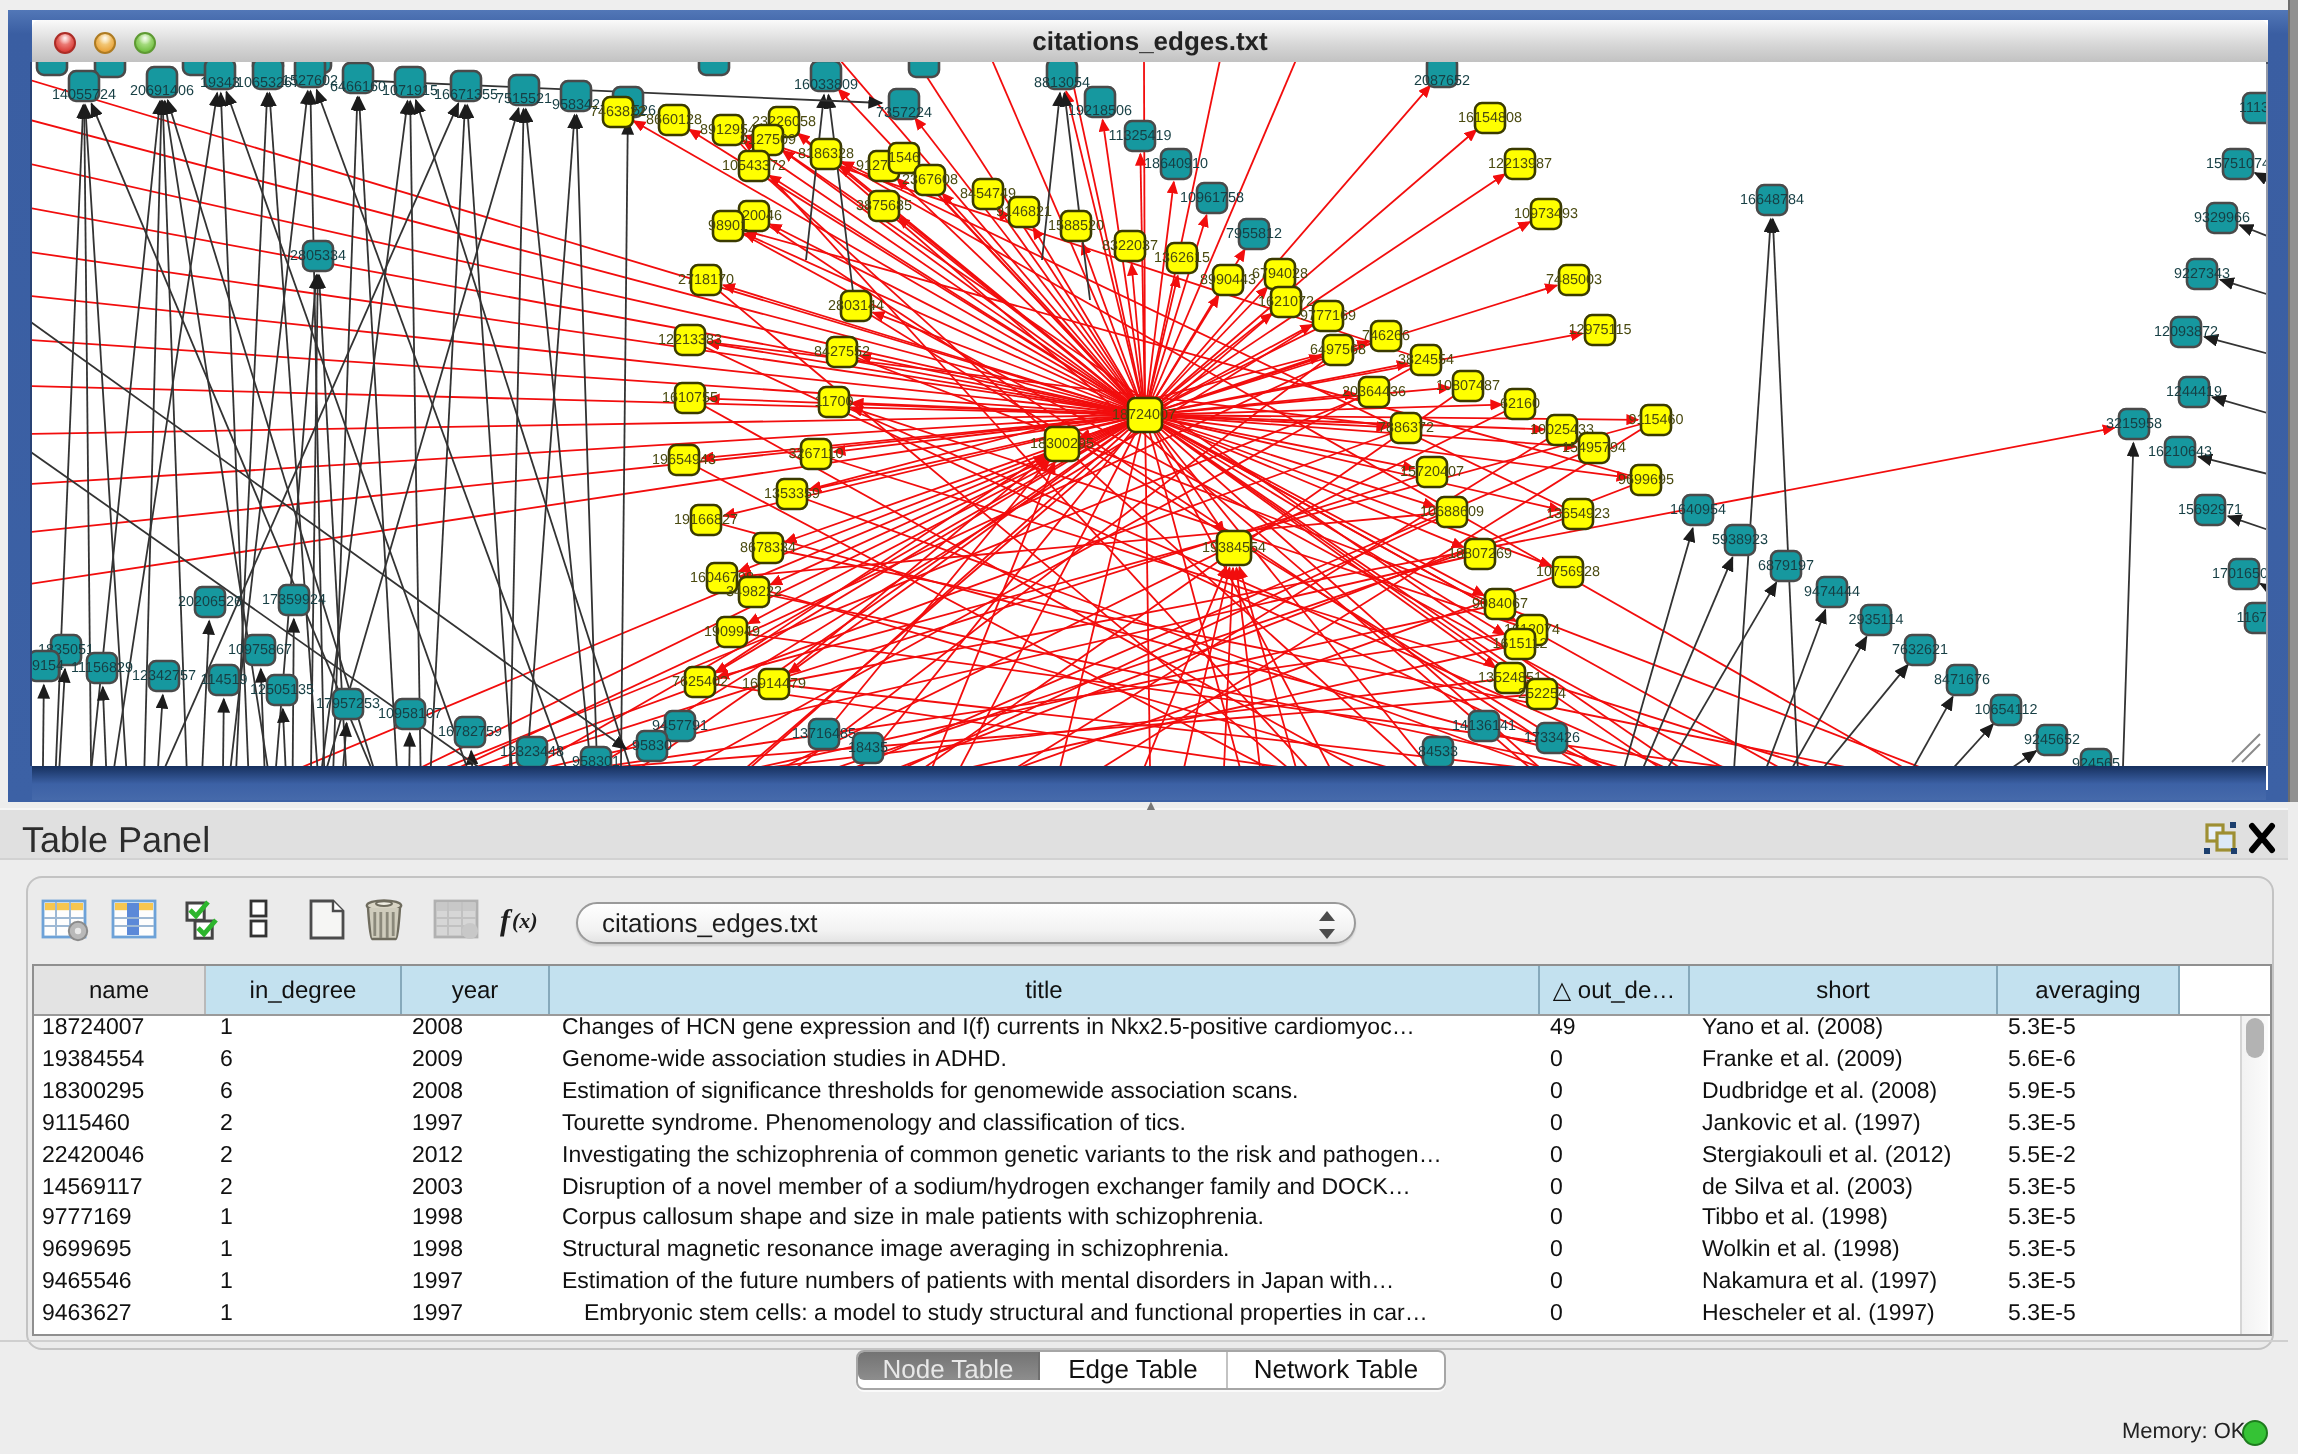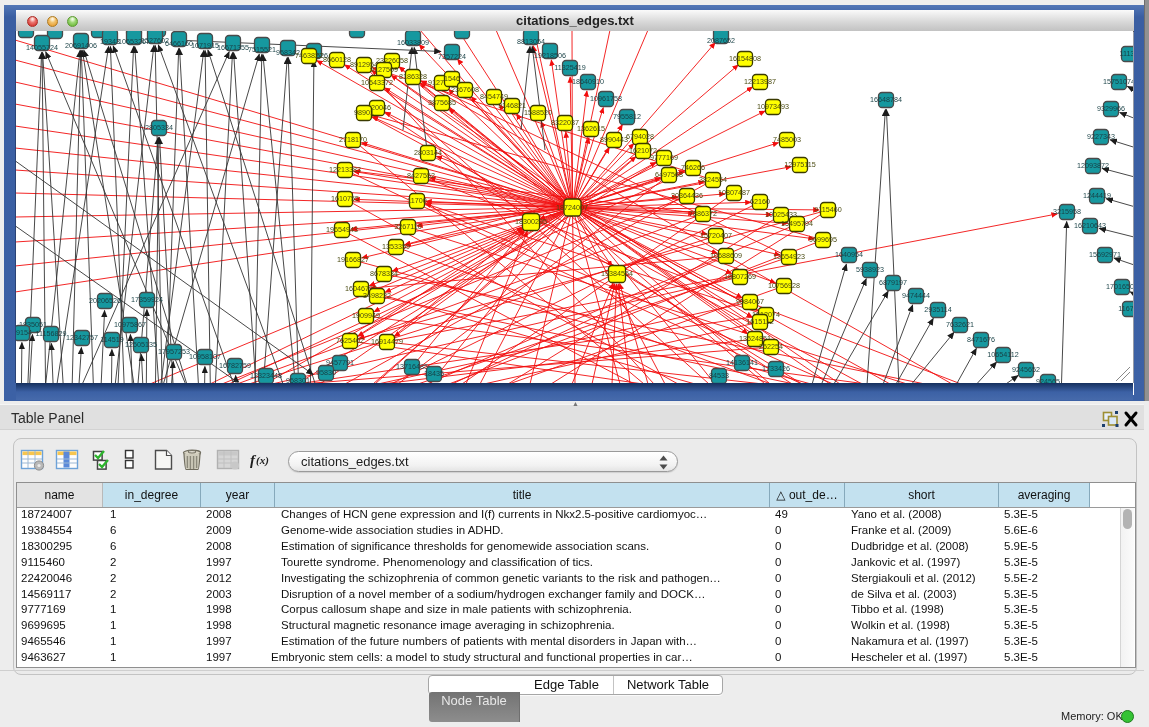--- a/index.html
+++ b/index.html
@@ -559,21 +559,21 @@
     <g stroke="#8a8a8a" stroke-width="1">
       <line x1="1116" y1="381" x2="1130" y2="367"></line>
       <line x1="1121" y1="381" x2="1130" y2="372"></line>
     </g>
   </svg>
 
 <div class="abs" style="left:16px;top:383px;width:1117px;height:17px;background:linear-gradient(#16305e,#3c61a5 9px,#466aab)"></div>
 
 <div class="abs" style="left:0;top:400.5px;width:1149px;height:326.5px;background:#ededed"></div>
 <div class="abs" style="left:0;top:404px;width:1144px;height:26px;background:#e0e0e0;border-top:1px solid #f5f5f5;border-bottom:1px solid #d2d2d2">
-  <div style="font-size:14px;color:#2c2c2c;padding:5px 0 0 11px">Table Panel</div>
+  <div style="font-size:18px;color:#2c2c2c;padding:5px 0 0 11px">Table Panel</div>
 </div>
 
 <svg class="abs" style="left:1100px;top:409px" width="40" height="20" viewBox="0 0 40 20">
  <rect x="3.5" y="3.5" width="8" height="8" fill="#e8f0fb" stroke="#9e8f33" stroke-width="1.6"></rect>
  <rect x="8.5" y="7.5" width="8.5" height="8.5" fill="#dce9f8" stroke="#9e8f33" stroke-width="1.6"></rect>
  <rect x="15" y="2" width="3" height="3" fill="#1c3f6e"></rect>
     <rect x="2" y="15" width="3" height="3" fill="#1c3f6e"></rect>
     <rect x="15.5" y="15" width="3" height="3" fill="#1c3f6e"></rect>
  <path d="M26,4 L36,16 M36,4 L26,16" stroke="#000" stroke-width="3" stroke-linecap="round"></path>
 </svg>
@@ -728,33 +728,33 @@
     <span style="left:206px">1997</span>
     <span style="left:281px">Estimation of the future numbers of patients with mental disorders in Japan with…</span>
     <span style="left:775px">0</span>
     <span style="left:851px">Nakamura et al. (1997)</span>
     <span style="left:1004px">5.3E-5</span>
   </div>
 <div class="trow" style="top:650.0999999999998px">
     <span style="left:21px">9463627</span>
     <span style="left:110px">1</span>
     <span style="left:206px">1997</span>
-    <span style="left:271px">Embryonic stem cells: a model to study structural and functional properties in car…</span>
+    <span style="left:292px">Embryonic stem cells: a model to study structural and functional properties in car…</span>
     <span style="left:775px">0</span>
     <span style="left:851px">Hescheler et al. (1997)</span>
     <span style="left:1004px">5.3E-5</span>
   </div>
 
 <div class="abs" style="left:1120px;top:508px;width:14px;height:159px;background:linear-gradient(90deg,#f2f2f2,#fbfbfb);border-left:1px solid #d5d5d5"></div>
 <div class="abs" style="left:1122.5px;top:509px;width:9px;height:20px;background:#b3b3b3;border-radius:5px"></div>
 
 <div class="abs" style="left:0;top:670px;width:1144px;height:1px;background:#cfcfcf"></div>
 
 <div class="abs" style="left:428px;top:675px;width:295px;height:20px;border:1px solid #a6a6a6;border-radius:4px;background:#fff;box-shadow:0 1px 0 rgba(255,255,255,0.7)">
-  <div class="abs" style="left:0;top:16px;width:91px;height:30px;background:linear-gradient(#737373,#8d8d8d);border-radius:3px 0 0 3px;border-right:1px solid #6f6f6f">
+  <div class="abs" style="left:0;top:0;width:91px;height:14px;background:linear-gradient(#737373,#8d8d8d);border-radius:3px 0 0 3px;border-right:1px solid #6f6f6f">
     <div style="text-align:center;font-size:13px;color:#e8e8e8;line-height:18px">Node Table</div>
   </div>
   <div class="abs" style="left:91px;top:0;width:93px;height:18px">
     <div style="text-align:center;font-size:13px;color:#111;line-height:18px">Edge Table</div>
   </div>
   <div class="abs" style="left:184px;top:0;width:1px;height:18px;background:#c3c3c3"></div>
   <div class="abs" style="left:185px;top:0;width:108px;height:18px">
     <div style="text-align:center;font-size:13px;color:#111;line-height:18px">Network Table</div>
   </div>
 </div>

